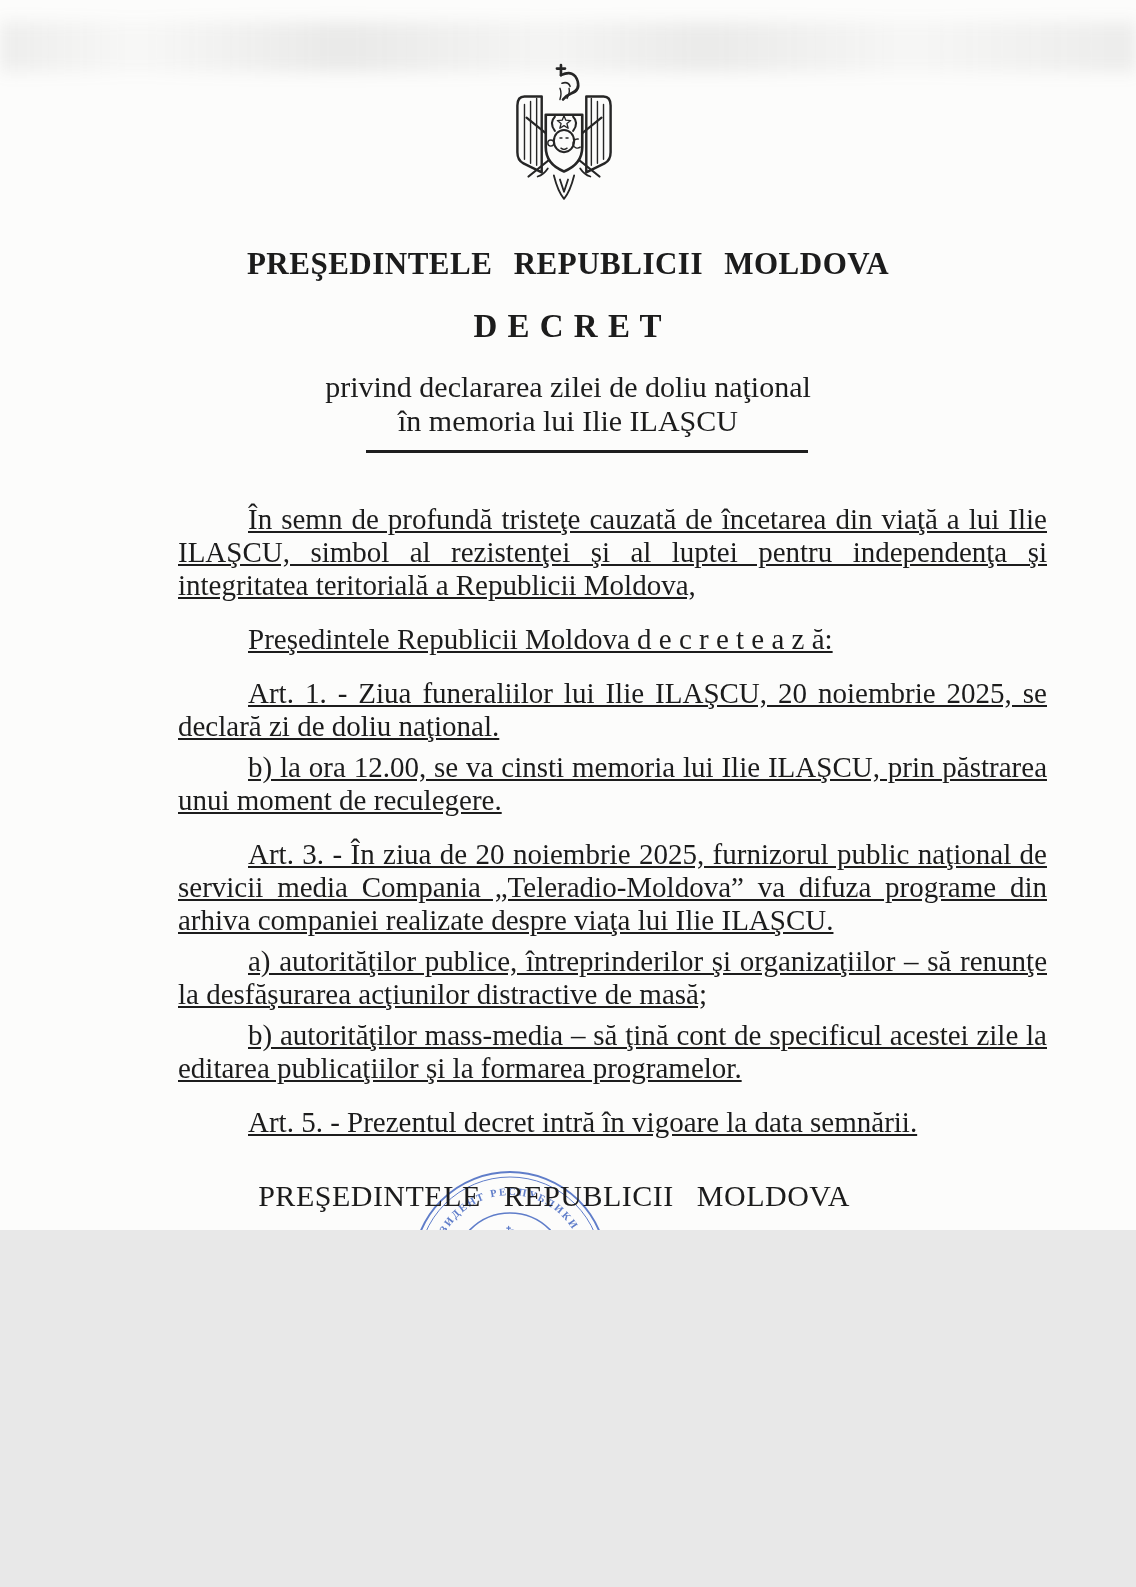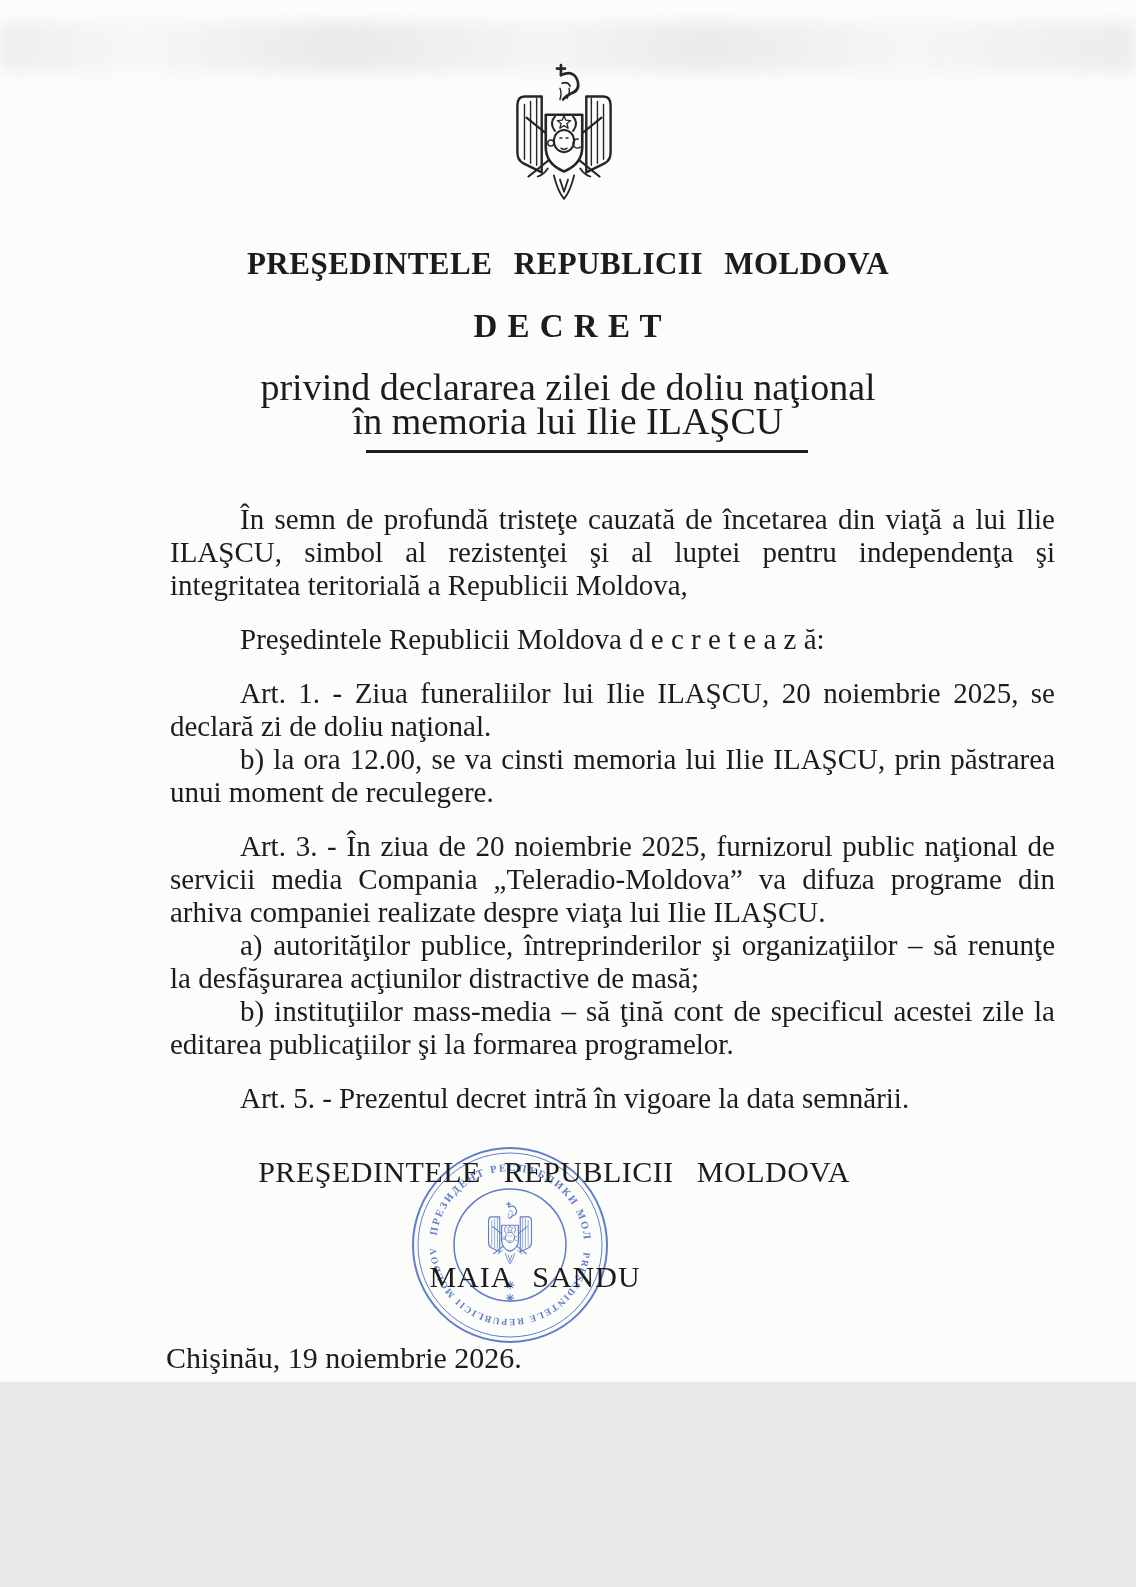--- a/index.html
+++ b/index.html
@@ -1,18 +1,18 @@
 <!DOCTYPE html>
 <html><head>
 <meta charset="utf-8">
 <style>
   html,body { margin:0; padding:0; background:#e8e8e8; }
   .page {
     position:relative;
-    width:1136px; height:1382px;
+    width:1136px; height:1230px;
     margin:0 auto;
     background:#fcfcfb;
     font-family:"Liberation Serif", serif;
     color:#1c1c1c;
     overflow:hidden;
   }
   .artifact-band {
     position:absolute; top:22px; left:0; right:0; height:50px;
     background:linear-gradient(90deg,
       rgba(110,110,110,.10) 0%, rgba(110,110,110,.03) 12%,
@@ -25,30 +25,30 @@
     position:absolute; top:62px; left:50%; margin-left:-65px;
     width:122px; height:152px; color:#262626;
   }
   .header { position:relative; padding-top:246px; text-align:center; }
   .institution {
     font-weight:bold; font-size:31px; letter-spacing:.5px; word-spacing:13px;
   }
   .doctype {
     font-weight:bold; font-size:33px; margin-top:26px; letter-spacing:1px;text-align:center;
   }
-  .subject { font-size:38px; margin-top:25px; line-height:34px; }
+  .subject { font-size:30px; margin-top:25px; line-height:34px; }
   .rule {
     width:442px; height:3px; background:#1e1e1e;
     margin:12px auto 0; transform:translateX(19px);
   }
   .content {
     margin:50px 81px 0 170px;
     font-size:29px; line-height:33px;
   }
-  .content p { margin:0; text-indent:70px; text-align:justify; }
+  .content p { margin:8px; text-indent:70px; text-align:justify;text-decoration:underline; }
   .content p.gap { margin-top:21px; }
   .sig-block { position:relative; height:200px; margin-top:24px; }
   .seal {
     position:absolute; left:408px; top:4px; width:204px; height:204px;
     color:#4a6cc3; opacity:.88;
   }
   .sig-title {
     position:absolute; top:16px; left:0; width:100%;
     text-align:center; font-size:30px; word-spacing:15px;
     transform:translateX(-14px); letter-spacing:.5px;
@@ -120,21 +120,21 @@
     <div class="rule"></div>
   </div>
 
   <div class="content">
     <p>În semn de profundă tristeţe cauzată de încetarea din viaţă a lui Ilie ILAŞCU, simbol al rezistenţei şi al luptei pentru independenţa şi integritatea teritorială a Republicii Moldova,</p>
     <p class="gap">Preşedintele Republicii Moldova d e c r e t e a z ă:</p>
     <p class="gap">Art. 1. - Ziua funeraliilor lui Ilie ILAŞCU, 20 noiembrie 2025, se declară zi de doliu naţional.</p>
     <p>b) la ora 12.00, se va cinsti memoria lui Ilie ILAŞCU, prin păstrarea unui moment de reculegere.</p>
     <p class="gap">Art. 3. - În ziua de 20 noiembrie 2025, furnizorul public naţional de servicii media Compania „Teleradio-Moldova” va difuza programe din arhiva companiei realizate despre viaţa lui Ilie ILAŞCU.</p>
     <p>a) autorităţilor publice, întreprinderilor şi organizaţiilor – să renunţe la desfăşurarea acţiunilor distractive de masă;</p>
-    <p>b) instituţiilor mass-media – să ţină cont de specificul acestei zile la editarea publicaţiilor şi la formarea programelor.</p>
+    <p>b) autorităţilor mass-media – să ţină cont de specificul acestei zile la editarea publicaţiilor şi la formarea programelor.</p>
     <p class="gap">Art. 5. - Prezentul decret intră în vigoare la data semnării.</p>
   </div>
 
   <div class="sig-block">
     <svg class="seal" viewBox="0 0 204 204">
       <g fill="none" stroke="currentColor">
         <circle cx="102" cy="102" r="97" stroke-width="2"></circle>
         <circle cx="102" cy="102" r="92" stroke-width="1"></circle>
         <circle cx="102" cy="102" r="56" stroke-width="1.5"></circle>
       </g>

